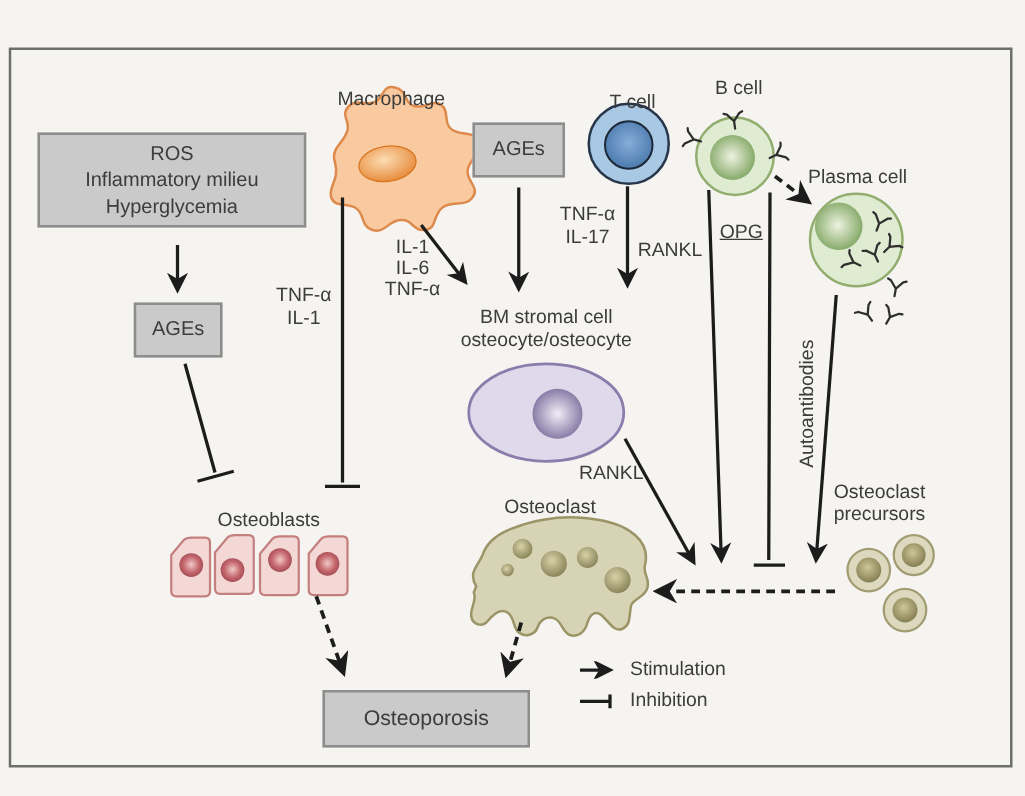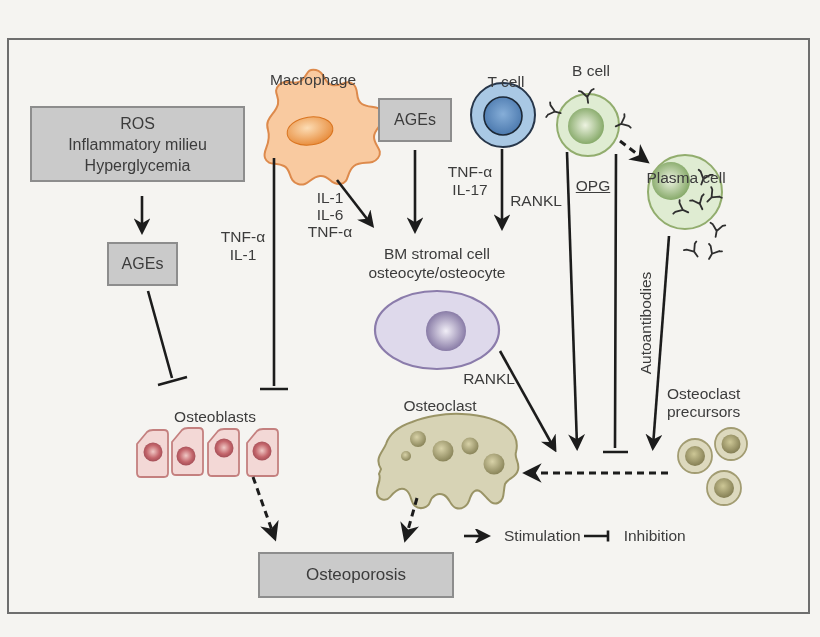--- a/index.html
+++ b/index.html
@@ -7,21 +7,21 @@
          font-family:"Liberation Sans","DejaVu Sans",sans-serif;background:var(--bg);}
   .frame{position:absolute;left:7px;top:38px;width:799px;height:572px;
          border:2px solid var(--frame_border);}
   svg.art{position:absolute;left:0;top:0;width:820px;height:637px;}
   .lbl{position:absolute;transform:translateX(-50%);text-align:center;
        font-size:15.5px;line-height:18px;color:var(--text);white-space:pre-line;}
   .rot{transform:translate(-50%,-50%) rotate(-90deg);white-space:nowrap;}
   .gbox{position:absolute;background:var(--box_fill);border:2px solid var(--box_border);
         display:flex;align-items:center;justify-content:center;text-align:center;
         color:var(--text);white-space:pre-line;box-sizing:border-box;}
-  .legend{position:absolute;left:461px;top:524px;display:flex;flex-direction:row;justify-content:center;}
+  .legend{position:absolute;left:461px;top:524px;display:flex;flex-direction:column;justify-content:center;}
   .lrow{display:flex;align-items:center;height:24.5px;gap:7px;color:var(--text);font-size:15.5px;}
   
   .ln{stroke:var(--line);stroke-width:2.6;fill:none;}
   .dsh{stroke-dasharray:7 5;stroke-width:3;}
   .mend{marker-end:url(#arr);}
   .mk{fill:var(--line);}
   .mac{fill:var(--macrophage_fill);stroke:var(--macrophage_stroke);stroke-width:2;}
   .tc{fill:var(--t_cell_fill);stroke:#27364a;stroke-width:2;}
   .bc{fill:var(--b_cell_fill);stroke:var(--b_cell_stroke);stroke-width:2;}
   .str{fill:var(--stromal_fill);stroke:var(--stromal_stroke);stroke-width:2.2;}
@@ -148,26 +148,26 @@
     <line class="ln dsh mend" x1="668" y1="473" x2="528" y2="473"></line>
     <line class="ln dsh mend" x1="253" y1="477" x2="274" y2="536"></line>
     <line class="ln dsh mend" x1="417" y1="498" x2="406" y2="537"></line>
   </svg>
 
   <div class="gbox" style="left:30px;top:92px;width:215px;height:76px;font-size:16px;line-height:21px;margin-top:14px;">ROS
 Inflammatory milieu
 Hyperglycemia</div>
   <div class="gbox" style="left:107px;top:242px;width:71px;height:44px;font-size:16px;">AGEs</div>
   <div class="gbox" style="left:378px;top:98px;width:74px;height:44px;font-size:16px;">AGEs</div>
-  <div class="gbox" style="left:258px;top:552px;width:196px;height:46px;font-size:17px;">Osteoporosis</div>
+  <div class="gbox" style="left:258px;top:552px;width:166px;height:46px;font-size:17px;">Osteoporosis</div>
 
   <div class="lbl" style="left:313px;top:71px;">Macrophage</div>
   <div class="lbl" style="left:506px;top:73px;">T cell</div>
   <div class="lbl" style="left:591px;top:62px;">B cell</div>
-  <div class="lbl" style="left:686px;top:133px;margin-top:36px;">Plasma cell</div>
+  <div class="lbl" style="left:686px;top:133px;">Plasma cell</div>
   <div class="lbl" style="left:243px;top:228px;">TNF-α
 IL-1</div>
   <div class="lbl" style="left:330px;top:189px;line-height:17px;">IL-1
 IL-6
 TNF-α</div>
   <div class="lbl" style="left:470px;top:163px;">TNF-α
 IL-17</div>
   <div class="lbl" style="left:536px;top:192px;">RANKL</div>
   <div class="lbl" style="left:593px;top:177px;text-decoration:underline;">OPG</div>
   <div class="lbl" style="left:437px;top:244px;line-height:19px;">BM stromal cell

